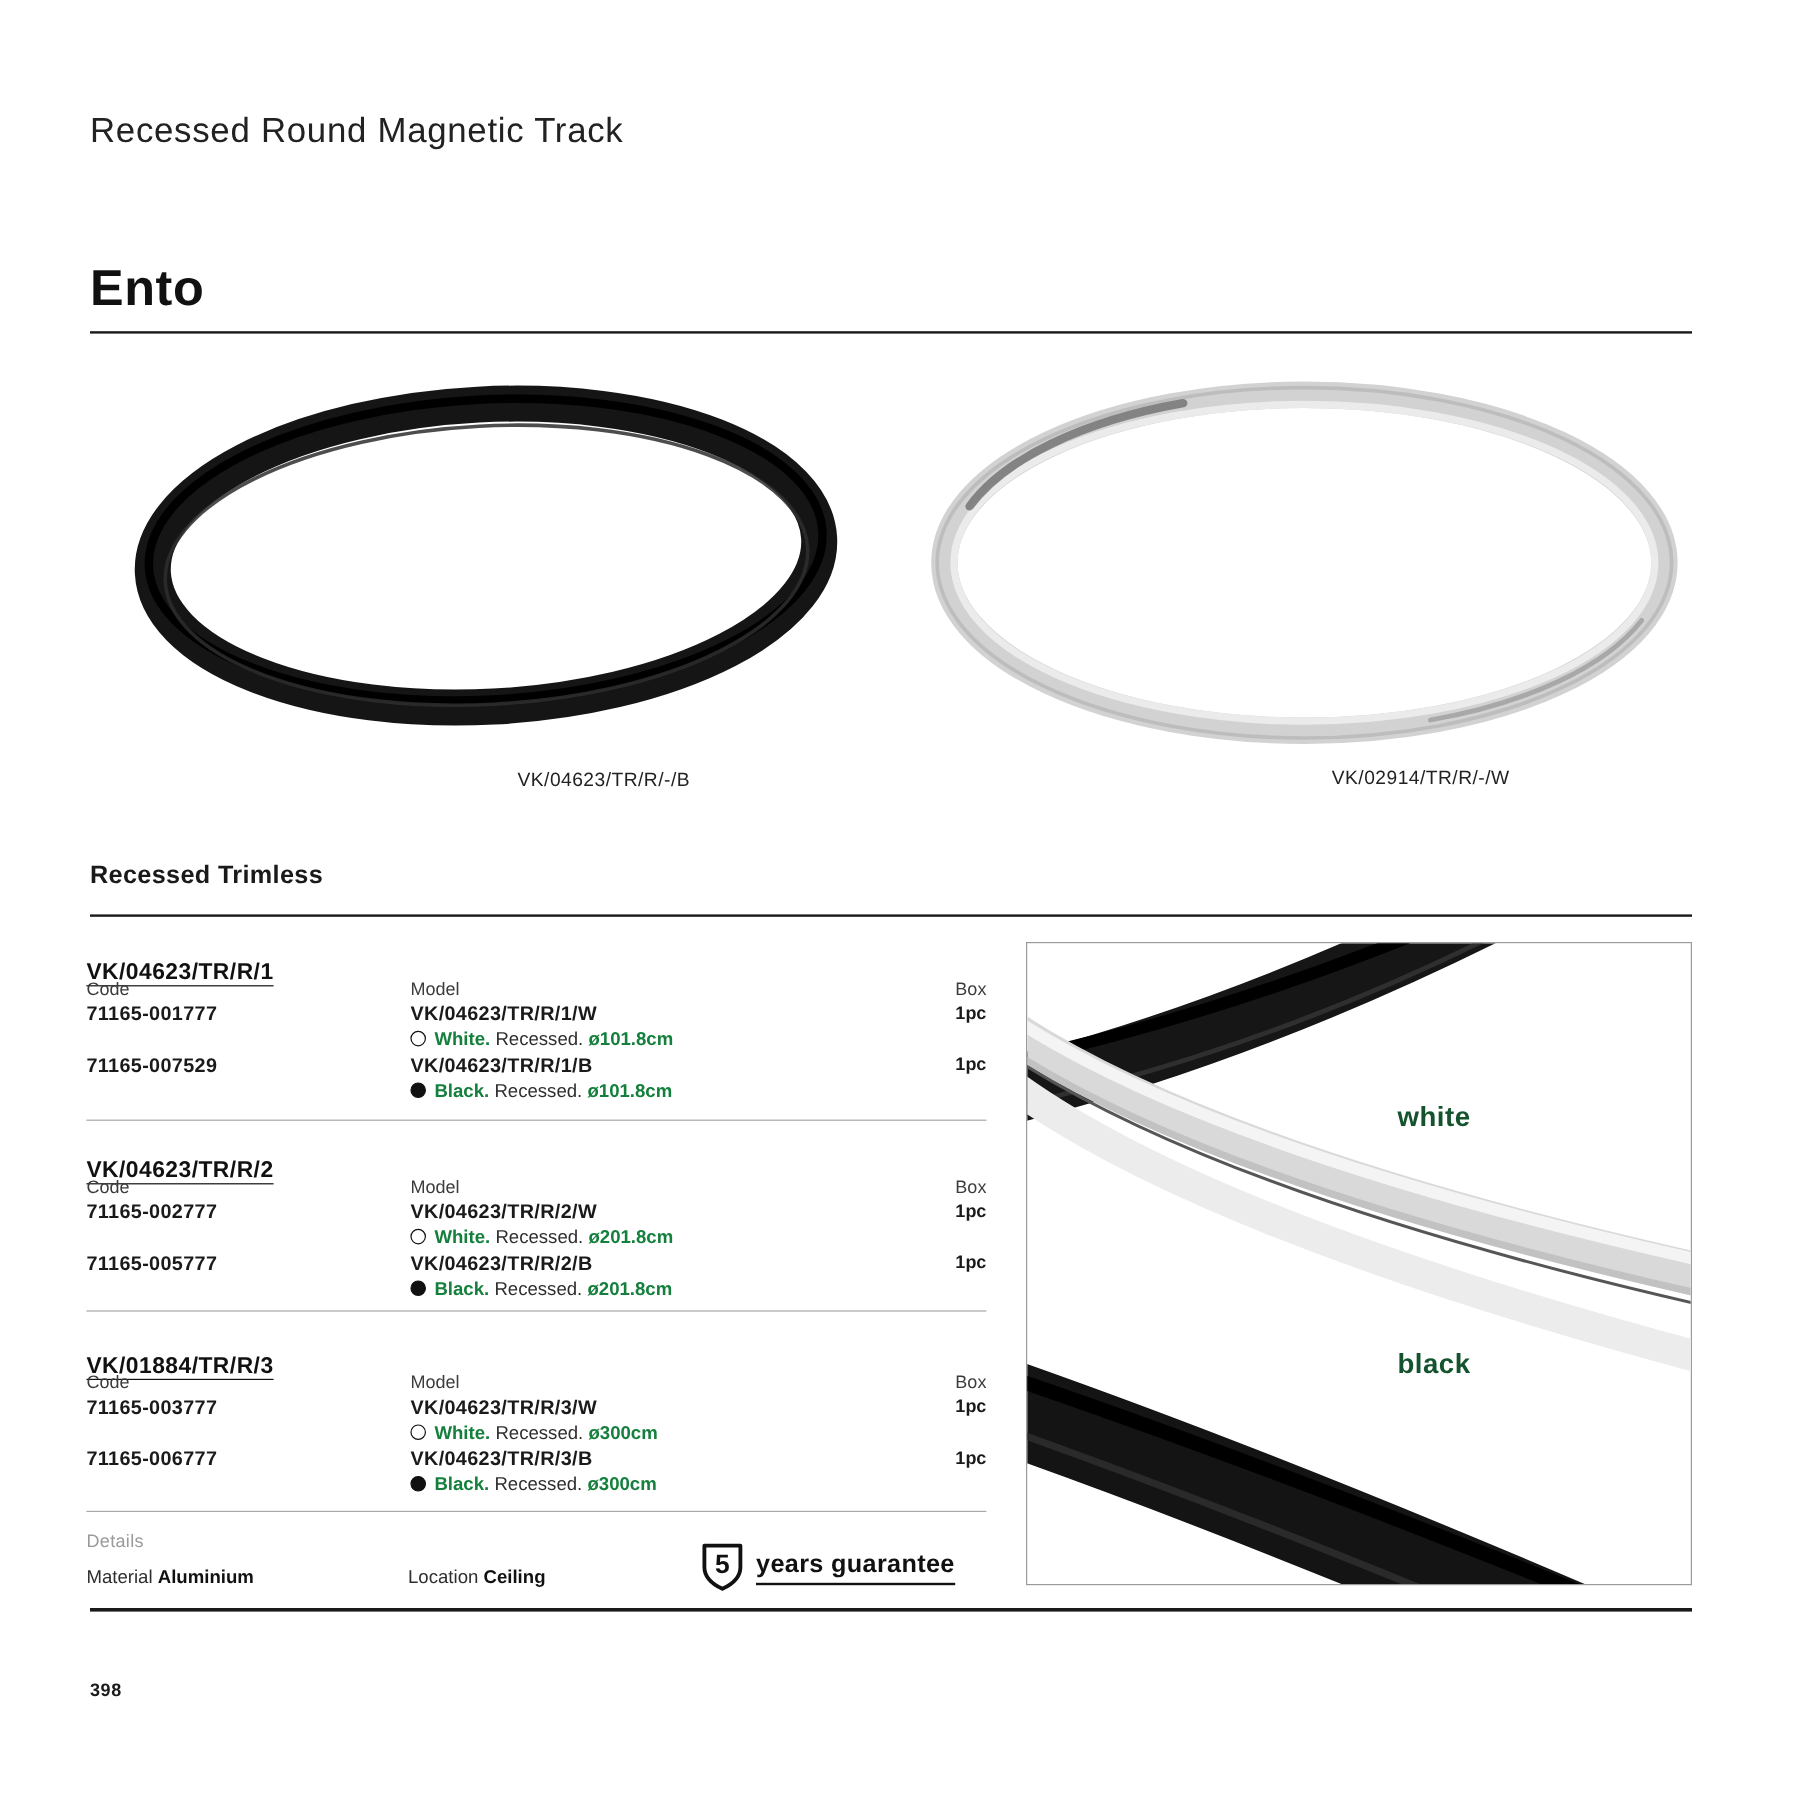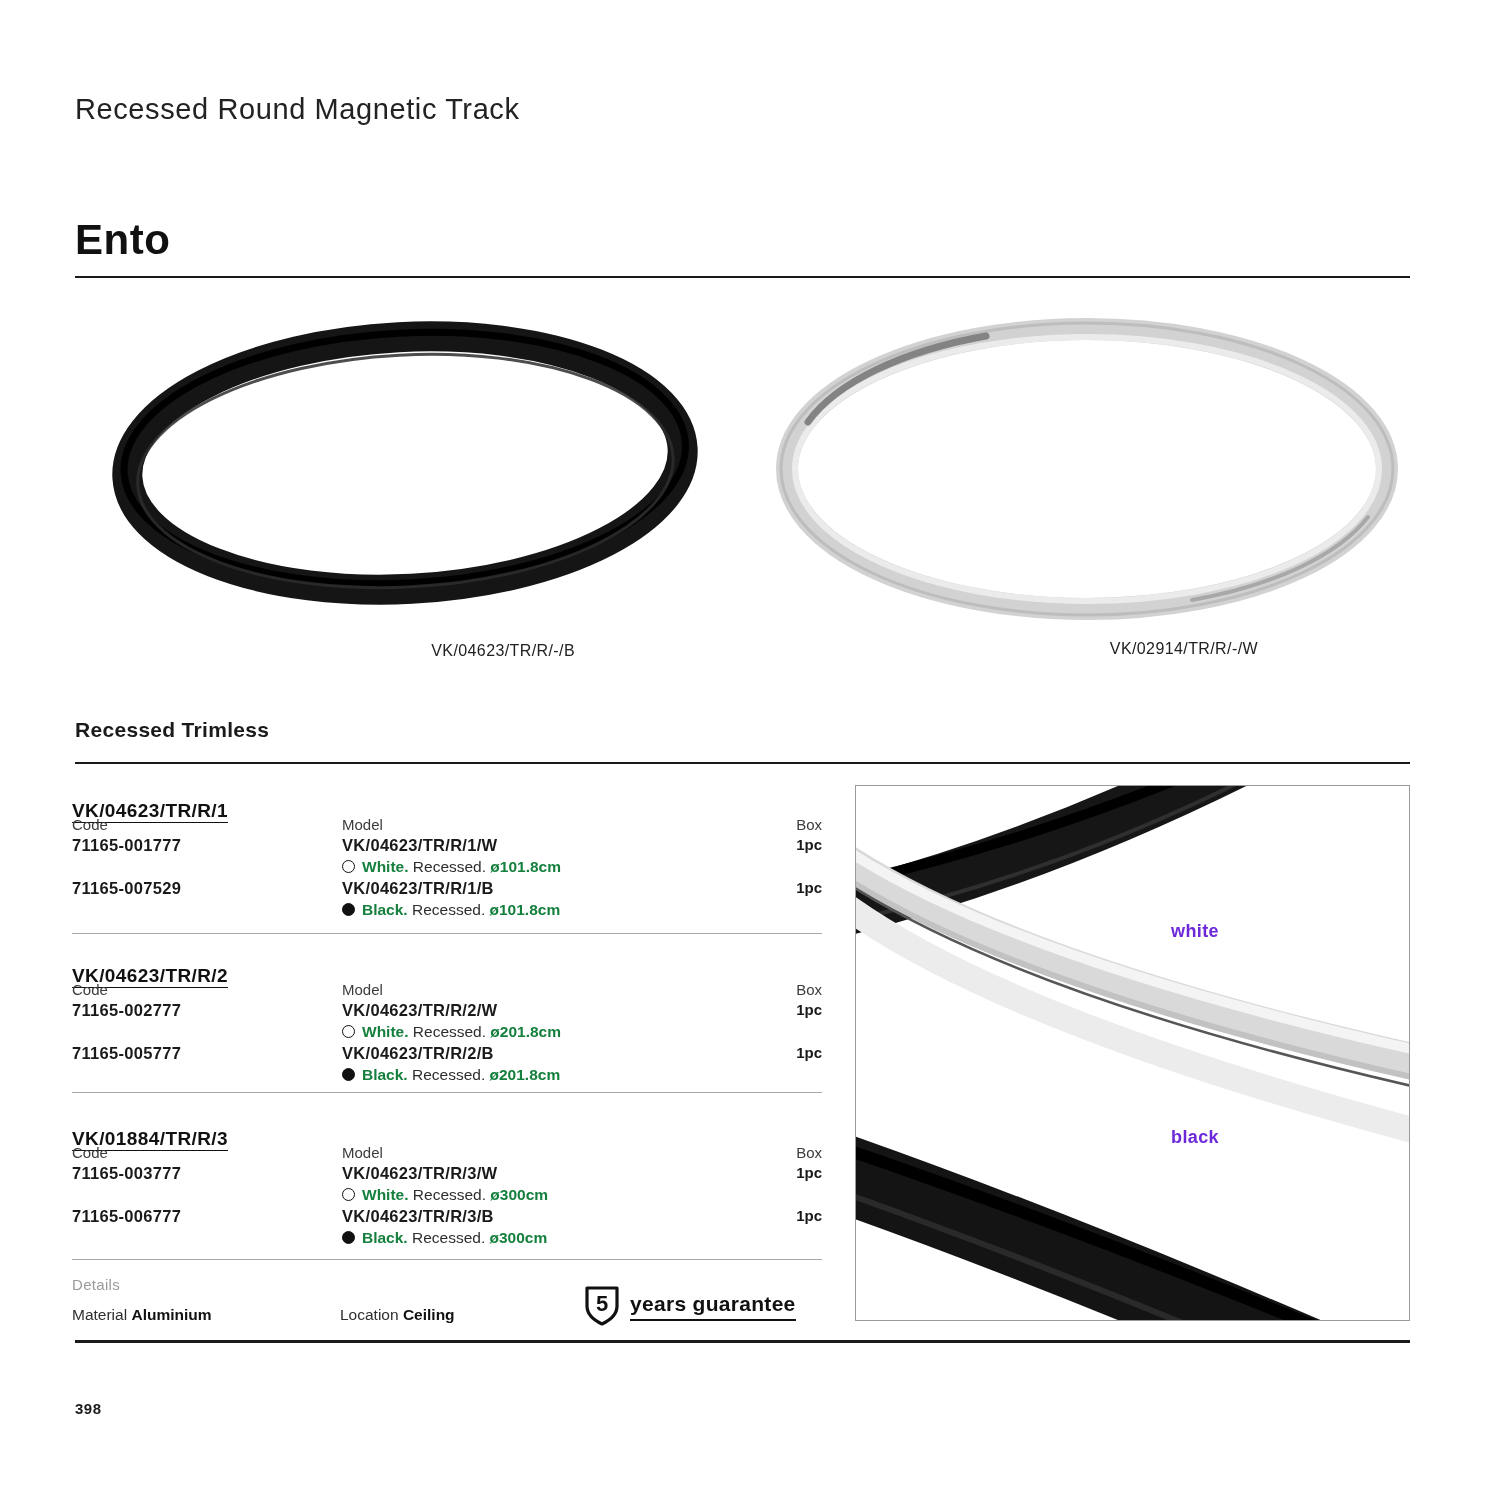--- a/index.html
+++ b/index.html
@@ -41,21 +41,21 @@
   .detail-pair{font-size:15.5px;color:#2e2e2e;}
   .detail-pair b{color:#111;}
   .d-material{left:72px;top:1306px;}
   .d-location{left:340px;top:1306px;}
   .guarantee{left:583px;top:1284px;display:flex;align-items:center;gap:9px;}
   .g-text{font-size:21px;font-weight:700;letter-spacing:.3px;border-bottom:2.5px solid #111;
           padding-bottom:3px;color:#111;}
   
   .panel{left:855px;top:785px;width:553px;height:534px;border:1px solid #9a9a9a;overflow:hidden;background:#fff;}
   .panel svg{display:block;}
-  .panel-label{position:absolute;font-size:18px;font-weight:700;color:#6d28d9;transform:translate(-50%,-50%);letter-spacing:.4px;}
+  .panel-label{position:absolute;font-size:23px;font-weight:700;color:#14532d;transform:translate(-50%,-50%);letter-spacing:.4px;}
   .lbl-white{left:339px;top:145px;}
   .lbl-black{left:339px;top:351px;}
   .page-num{left:75px;top:1400px;font-size:15px;font-weight:700;letter-spacing:.5px;}
 </style>
 </head>
 <body>
 
 <div class="page">
 
   <div class="abs category">Recessed Round Magnetic Track</div>

